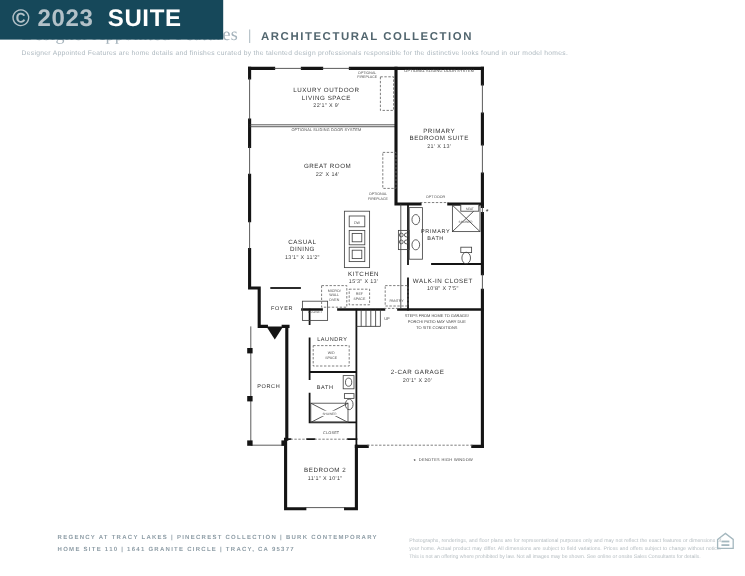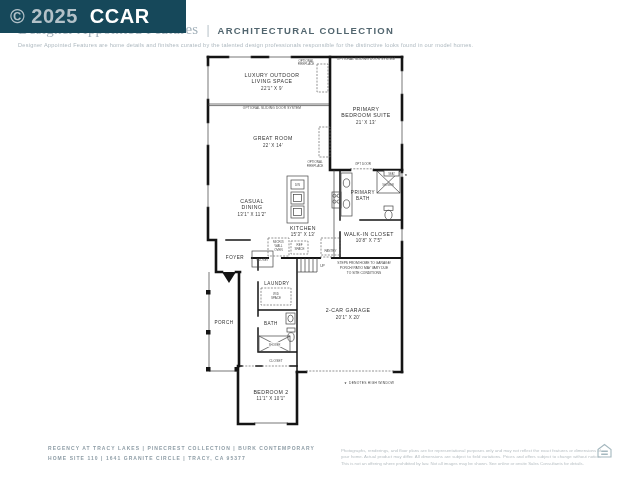--- a/index.html
+++ b/index.html
@@ -43,22 +43,22 @@
   #plan .x2{font-size:2.6px;fill:#555;}
   #plan .nt{font-size:3.3px;fill:#3f3f3f;}
   #plan .ast{font-size:6px;fill:#222;}
 </style>
 </head>
 <body>
 
 <div id="page">
 
   <div class="ccar-box">
-    <span class="ccar-year">© 2025</span>
-    <span class="ccar-brand">CCAR</span>
+    <span class="ccar-year">© 2023</span>
+    <span class="ccar-brand">SUITE</span>
   </div>
   <div class="title-row">
     <span class="h-title">Designer Appointed Features</span>
     <span class="h-div">|</span>
     <span class="h-cat">ARCHITECTURAL COLLECTION</span>
   </div>
   <div class="h-desc">Designer Appointed Features are home details and finishes curated by the talented design professionals responsible for the distinctive looks found in our model homes.</div>
 
   <svg id="plan" viewBox="0 0 621 480">
 

